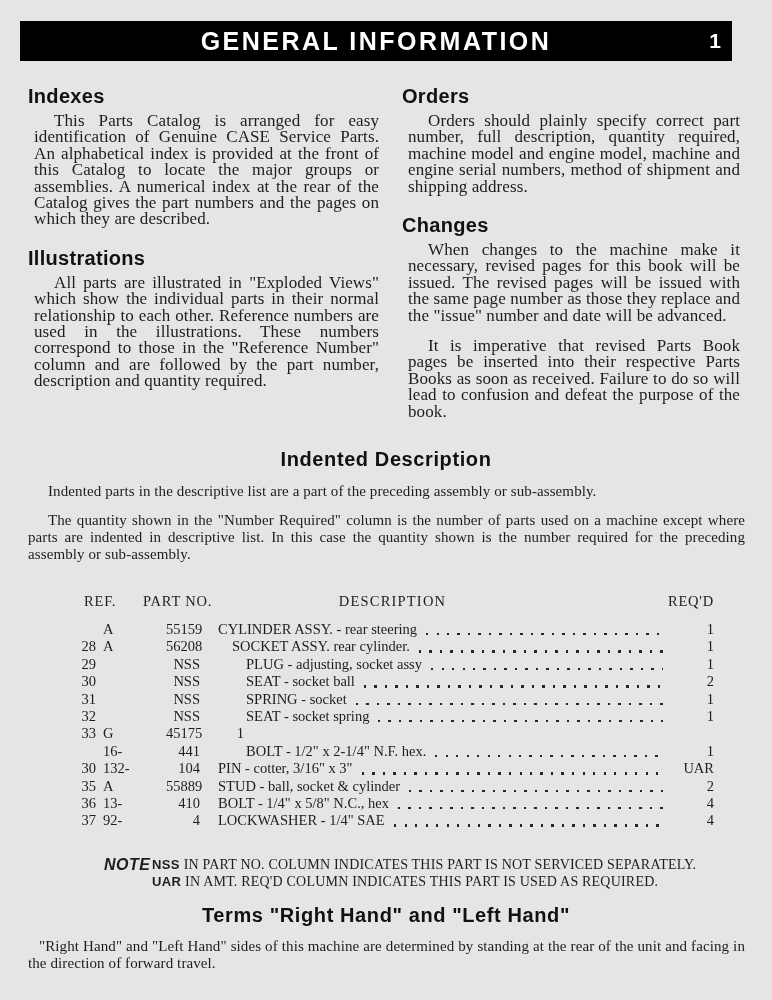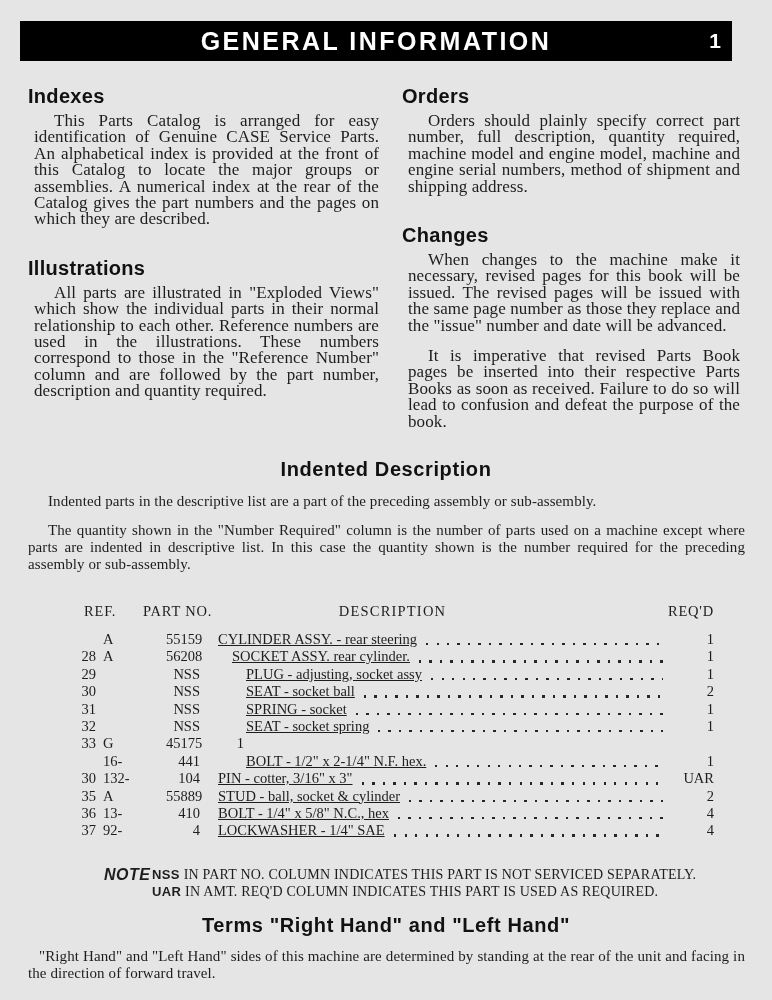--- a/index.html
+++ b/index.html
@@ -18,21 +18,21 @@
   .header-page-num { position:absolute; right:11px; top:8px; font-size:21px; }
 
   
   .columns { display:flex; gap:17px; margin:24px 26px 0 28px; }
   .col-left  { width:357px; flex:0 0 357px; }
   .col-right { flex:1; }
   .sec-heading {
     font-family:"Liberation Sans", sans-serif; font-size:20px; font-weight:bold;
     color:#111; margin:0 0 4px 0; line-height:22px; letter-spacing:0.3px;
   }
-  .mt { margin-top:29px; }
+  .mt { margin-top:19px; }
   .body-text {
     margin:6px; font-size:17px; line-height:16.4px; text-align:justify;
     text-indent:20px; letter-spacing:0.1px;
   }
   .para-gap { margin-top:14px; }
 
   
   .center-heading {
     font-family:"Liberation Sans", sans-serif; font-size:20px; font-weight:bold;
     text-align:center; margin:22px 0 9px 0; letter-spacing:0.6px; color:#111;
@@ -50,21 +50,21 @@
   .h-ref  { box-sizing:border-box; width:81px; padding-left:22px; }
   .h-part { width:120px; }
   .h-desc { flex:1; text-align:center; padding-right:140px; letter-spacing:1.2px; }
   .h-req  { width:52px; text-align:right; }
 
   .t-row { display:flex; line-height:17.4px; height:17.4px; white-space:nowrap; }
   .c-ref    { width:34px; text-align:right; flex:0 0 34px; }
   .c-prefix { box-sizing:border-box; width:26px; flex:0 0 26px; padding-left:7px; }
   .c-part   { width:34px; flex:0 0 34px; text-align:right;margin-left:44px; }
   .c-desc   { flex:1; display:flex; box-sizing:border-box; padding-left:18px; min-width:0; }
-  .desc-text{ flex:0 0 auto;text-decoration:underline; }
+  .desc-text{ flex:0 0 auto; }
   .leader   { flex:1 1 auto; position:relative; }
   .leader::after {
     content:""; position:absolute; left:9px; right:7px; bottom:3px; height:2.4px;
     background-image:repeating-linear-gradient(to right,#262626 0 2.4px, transparent 2.4px 10.5px);
   }
   .c-req { width:44px; flex:0 0 44px; text-align:right; }
 
   
   .note { display:flex; margin:26px 56px 0 104px; font-size:14px; }
   .note-label {

